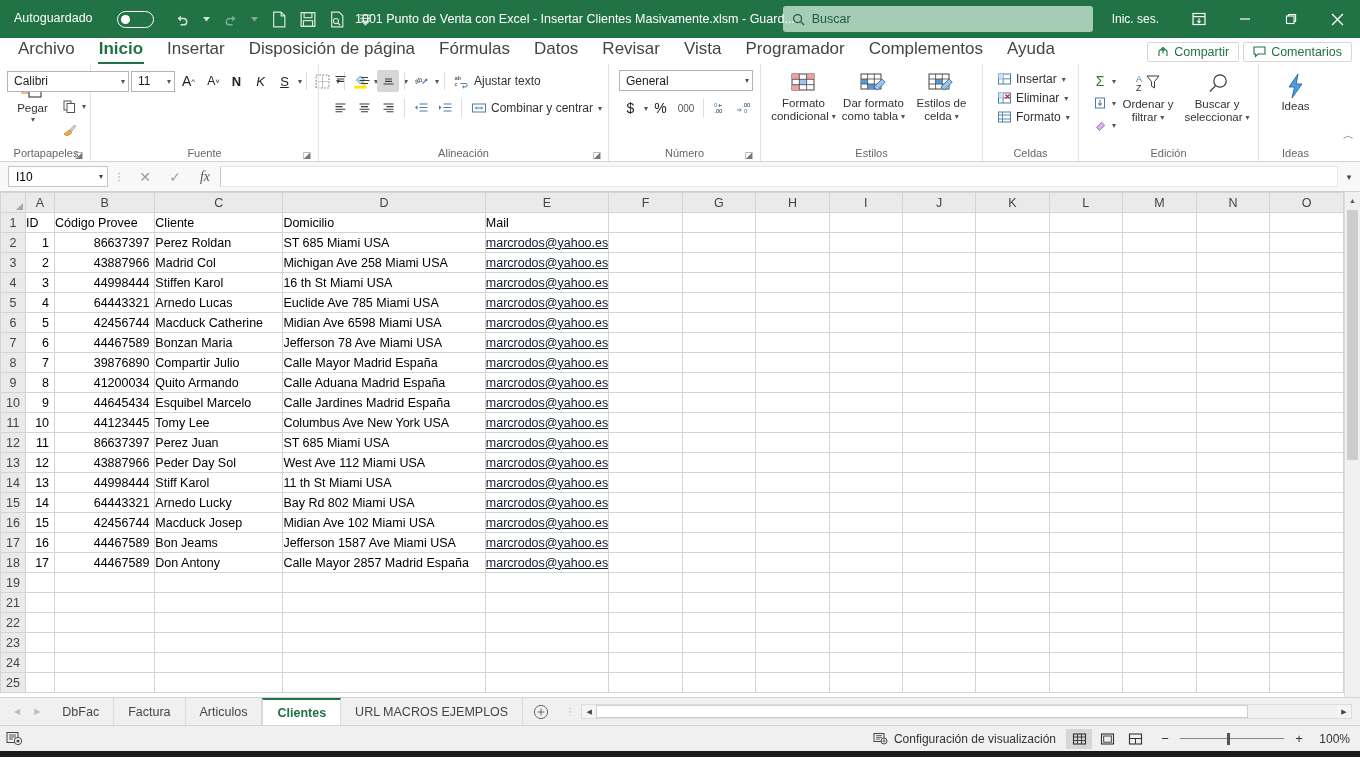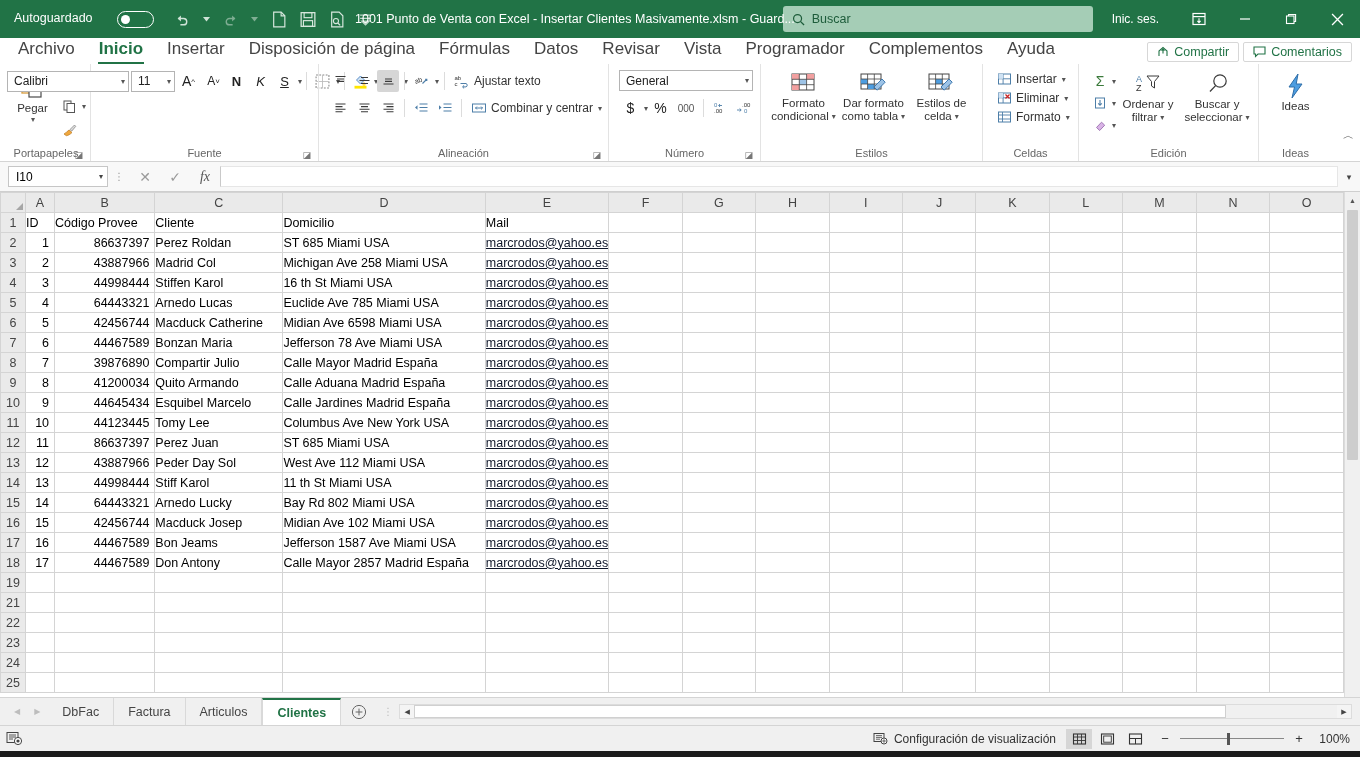--- a/index.html
+++ b/index.html
@@ -1250,20 +1250,21 @@
 <div class="tabsbar">
   <div class="navarrows">
     <span>◀</span>
     <span>▶</span>
   </div>
   <div class="sheettabs">
     <div class="stab">DbFac</div>
     <div class="stab">Factura</div>
     <div class="stab">Articulos</div>
     <div class="stab active">Clientes</div>
+    <div class="stab">URL MACROS EJEMPLOS</div>
   </div>
   <div class="addsheet">
     <svg width="16" height="16" viewBox="0 0 16 16">
         <circle cx="8" cy="8" r="6.6" fill="none" stroke="#666" stroke-width="1"></circle>
         <path d="M8 4.6v6.8M4.6 8h6.8" stroke="#666" stroke-width="1"></path>
       </svg>
   </div>
   <div class="hscroll-wrap">
     <div class="hs-dots">⋮</div>
     <div class="hscroll">

